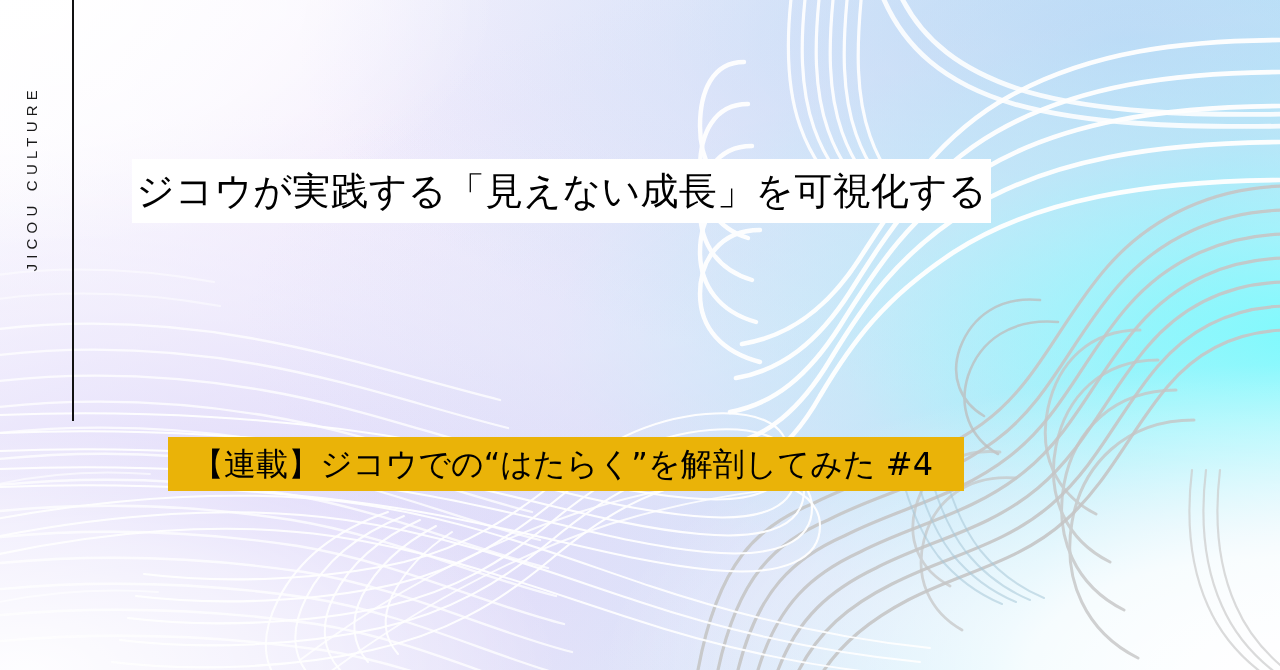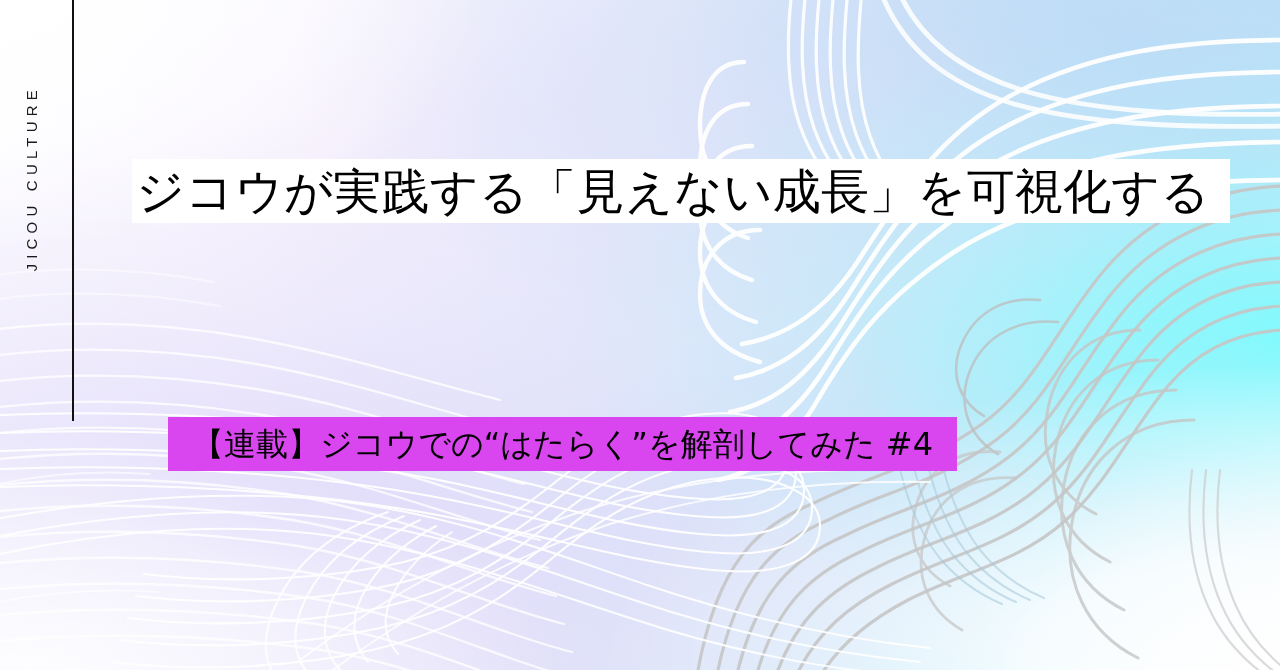--- a/index.html
+++ b/index.html
@@ -78,44 +78,45 @@
     position: absolute;
     left: 132px;
     top: 159px;
     display: flex;
     flex-direction: column;
     align-items: flex-start;
   }
   .title-line {
     background: #ffffff;
     color: #000000;
-    font-size: 48px;
+    font-size: 38px;
     line-height: 64px;
     font-weight: 400;
     letter-spacing: 0.2px;
-    padding: 0 20px 0 4px;
+    padding: 0 4px 0 4px;
     white-space: nowrap;
     font-family: "DejaVu Sans", "Liberation Sans", sans-serif;
   }
 
   
   .subtitle-wrap {
     position: absolute;
     left: 168px;
     top: 417px;
   }
   .subtitle-line {
-    background: #d946ef;
+    background: #eab308;
     color: #000000;
     font-size: 32px;
     line-height: 54px;
     font-weight: 400;
-    padding: 0 24px 0 24px;
+    padding: 0 31px 0 24px;
     white-space: nowrap;
     font-family: "DejaVu Sans", "Liberation Sans", sans-serif;
+    margin-top: 20px;
   }
 </style>
 </head>
 <body>
 
 <div id="stage">
 
   <div class="bg-layer bg-base"></div>
   <div class="bg-layer bg-white-br"></div>
   <div class="bg-layer bg-white-bl"></div>

